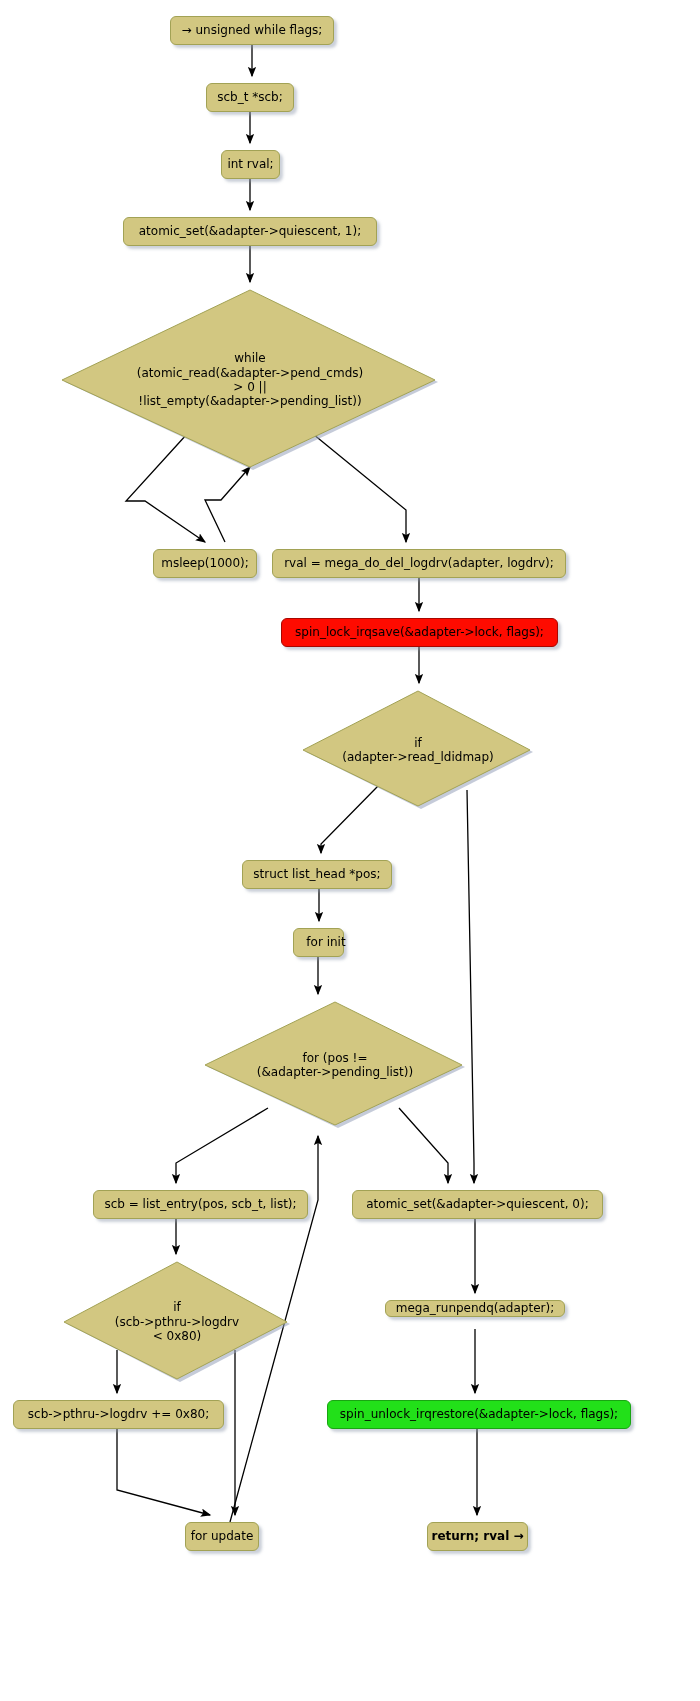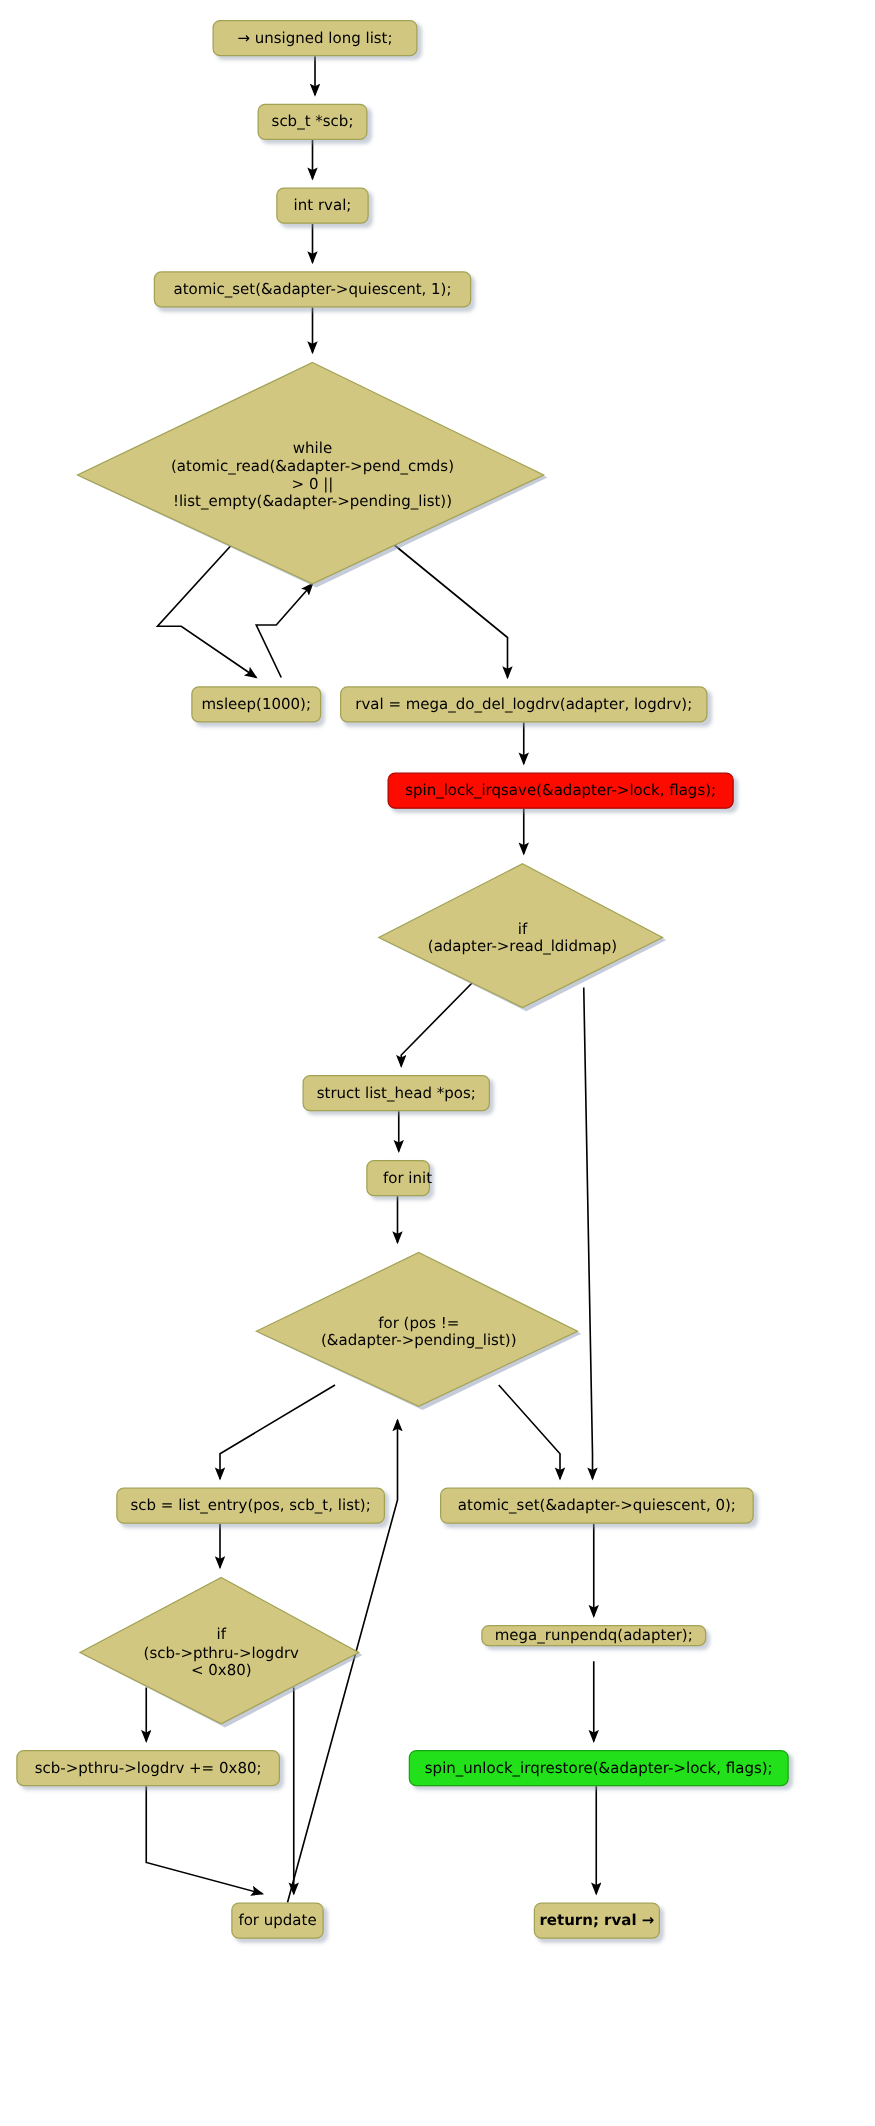--- a/index.html
+++ b/index.html
@@ -41,21 +41,20 @@
     border: 1px solid #a2a255;
     border-radius: 6px;
     background: #d2c781;
     box-shadow: 3px 3px 3px rgba(140,150,170,0.45);
     font-size: 12px;
     padding: 0 9px;
   }
   .rect.red {
     background: #fe0b00;
     border-color: #a80700;
-    margin-left: 29px;
   }
   .rect.green {
     background: #22e019;
     border-color: #19a512;
   }
   
   .diamond {
     background: transparent;
     border: none;
     box-shadow: none;
@@ -104,23 +103,23 @@
         <path d="M176,1219 L176,1254" marker-end="url(#arrowhead)"></path>
         <path d="M475,1219 L475,1293" marker-end="url(#arrowhead)"></path>
         <path d="M117,1350 L117,1393" marker-end="url(#arrowhead)"></path>
         <path d="M235,1350 L235,1515" marker-end="url(#arrowhead)"></path>
         <path d="M475,1329 L475,1393" marker-end="url(#arrowhead)"></path>
         <path d="M117,1429 L117,1490 L210,1515" marker-end="url(#arrowhead)"></path>
         <path d="M477,1429 L477,1515" marker-end="url(#arrowhead)"></path>
       </g>
   </svg>
   <div id="node-layer">
-      <div class="node rect" style="left: 170px; top: 16px; width: 164px; height: 29px;">→ unsigned long list;</div>
+      <div class="node rect" style="left: 170px; top: 16px; width: 164px; height: 29px;">→ unsigned while flags;</div>
       <div class="node rect" style="left: 206px; top: 83px; width: 88px; height: 29px;">scb_t *scb;</div>
-      <div class="node rect" style="left: 221px; top: 150px; width: 74px; height: 29px;">int rval;</div>
+      <div class="node rect" style="left: 221px; top: 150px; width: 59px; height: 29px;">int rval;</div>
       <div class="node rect" style="left: 123px; top: 217px; width: 254px; height: 29px; text-align: center;">atomic_set(&amp;adapter-&gt;quiescent, 1);</div>
       <div class="node diamond" style="left: 61px; top: 289px; width: 378px; height: 182px;"><svg class="dshape" viewBox="0 0 378 182" preserveAspectRatio="none">
           <polygon points="192,4 377,93 192,181 4,93" fill="rgba(150,160,185,0.55)"></polygon>
           <polygon points="189,1 374,91 189,178 1,91" fill="#d2c781" stroke="#a2a255" stroke-width="1"></polygon>
         </svg><div class="dlabel">while
 (atomic_read(&amp;adapter-&gt;pend_cmds)
 &gt; 0 ||
 !list_empty(&amp;adapter-&gt;pending_list))</div></div>
       <div class="node rect" style="left: 153px; top: 549px; width: 104px; height: 29px;">msleep(1000);</div>
       <div class="node rect" style="left: 272px; top: 549px; width: 294px; height: 29px;">rval = mega_do_del_logdrv(adapter, logdrv);</div>

